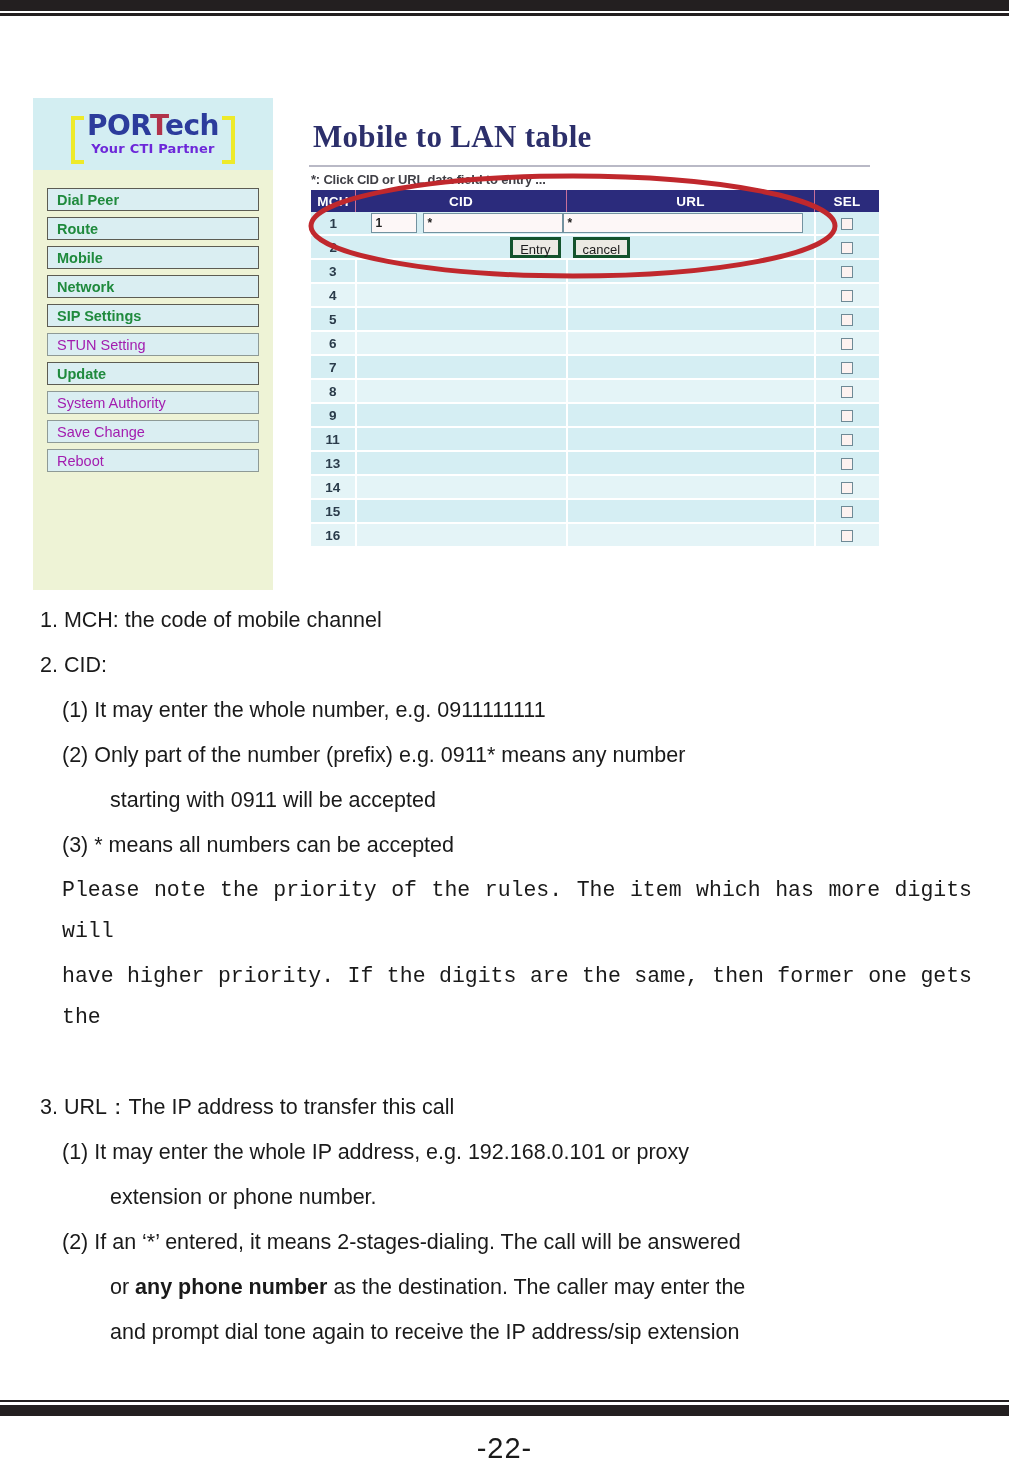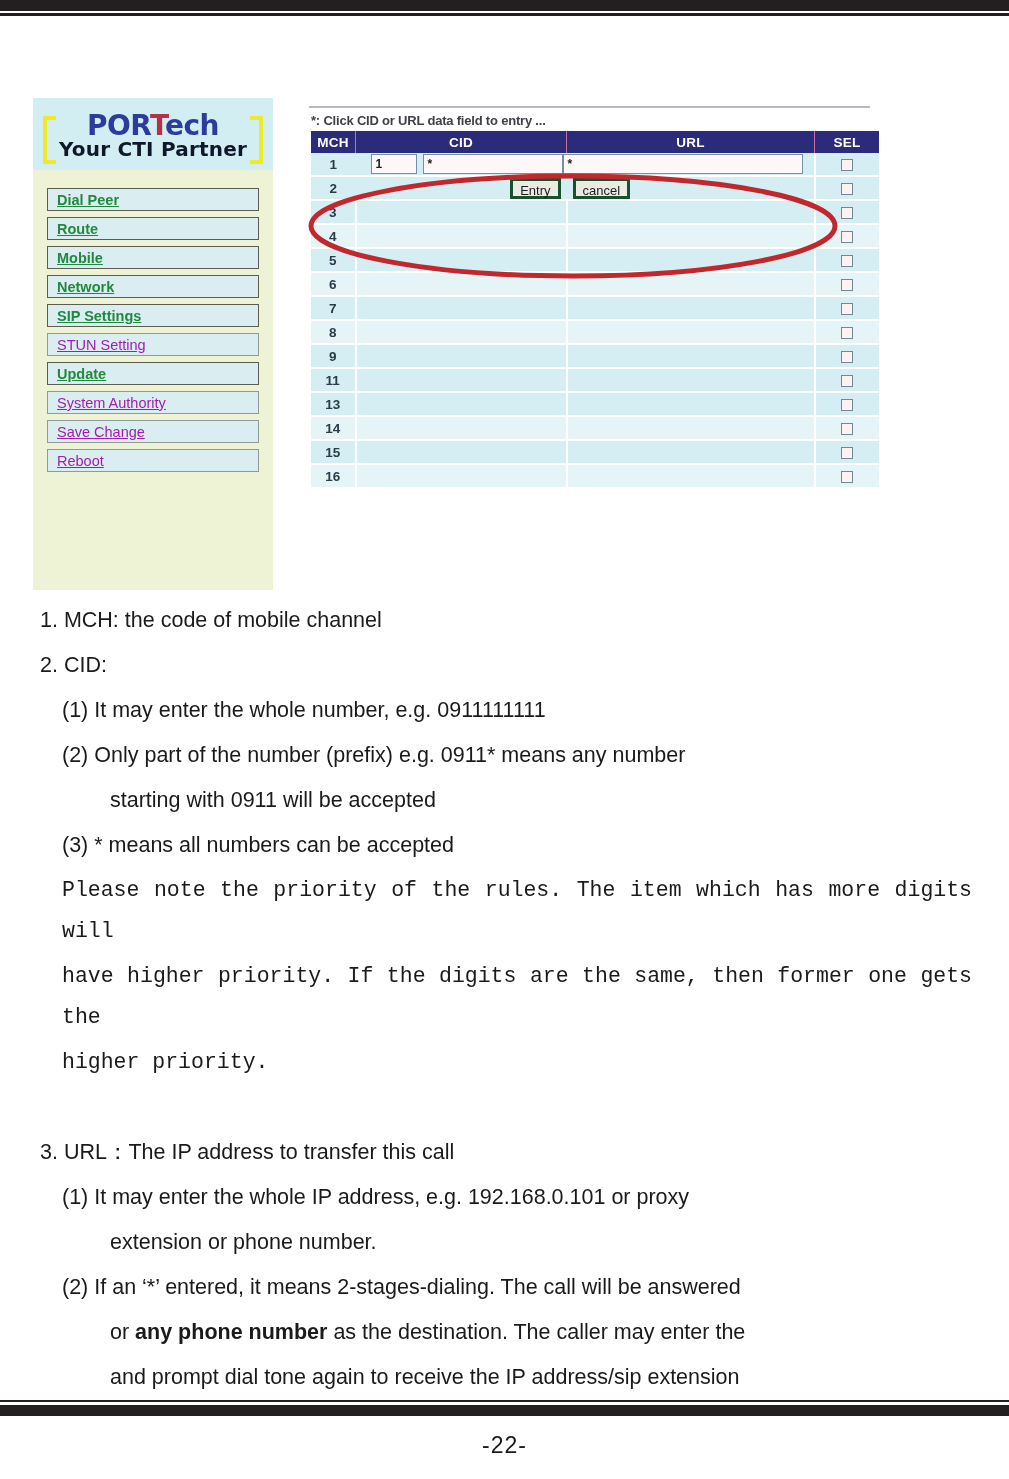--- a/index.html
+++ b/index.html
@@ -85,23 +85,23 @@
     font-size: 28px;
     letter-spacing: -0.5px;
     line-height: 28px;
     color: #2c3c9c;
     text-align: center;
   }
   .logo-main .t-red { color: #b1334a; }
   .logo-sub {
     font-family: "DejaVu Sans", sans-serif;
     font-weight: bold;
-    font-size: 20px;
+    font-size: 13px;
     line-height: 16px;
-    color: #0f172a;
+    color: #6d28d9;
     text-align: center;
     letter-spacing: 0.2px;
     margin-top: 1px;
   }
 
   .nav-list {
     padding: 18px 14px 0 14px;
   }
   .nav-item {
     display: block;
@@ -110,21 +110,20 @@
     margin-bottom: 6px;
     background: #daeef2;
     border: 1px solid #5c5c53;
     padding-left: 9px;
     font-size: 14.5px;
     font-weight: bold;
     color: #1f8a3d;
     box-sizing: border-box;
     white-space: nowrap;
     overflow: hidden;
-    text-decoration: underline;
   }
   .nav-item.faded {
     color: #a21caf;
     font-weight: normal;
     border-color: #8e9a96;
   }
 
   
   .content-panel {
     position: absolute;
@@ -269,21 +268,21 @@
   .para { padding-left: 22px; text-align: justify; font-family: Liberation Mono, monospace; }
   .spacer { height: 41px; }
   b.strong { font-weight: bold; }
 
   
   .page-number {
     position: absolute;
     left: 0; right: 0;
     top: 1432px;
     text-align: center;
-    font-size: 23px;
+    font-size: 29px;
     color: #1a1a1a;
     letter-spacing: 1px;
   }
 </style>
 </head>
 <body>
 
 <div class="page-rule-top">
   <div class="thick"></div>
   <div class="gap"></div>
@@ -310,20 +309,21 @@
       <div class="nav-item">SIP Settings</div>
       <div class="nav-item faded">STUN Setting</div>
       <div class="nav-item">Update</div>
       <div class="nav-item faded">System Authority</div>
       <div class="nav-item faded">Save Change</div>
       <div class="nav-item faded">Reboot</div>
     </div>
   </div>
 
   <div class="content-panel">
+    <div class="content-title">Mobile to LAN table</div>
     <div class="title-rule"></div>
     <div class="hint-line">*: Click CID or URL data field to entry ...</div>
 
     <table class="m2l">
       <thead>
         <tr>
           <th class="mch">MCH</th>
           <th class="cid">CID</th>
           <th class="url">URL</th>
           <th class="sel">SEL</th>
@@ -429,21 +429,20 @@
 
 <div class="copy">
   <p class="lvl1">1.  MCH:  the code of mobile channel</p>
   <p class="lvl1">2.  CID:</p>
   <p class="lvl2">(1) It may enter the whole number, e.g.  0911111111</p>
   <p class="lvl2">(2)  Only  part  of  the  number  (prefix)  e.g.  0911*  means  any  number</p>
   <p class="lvl3">starting with 0911 will be accepted</p>
   <p class="lvl2">(3)  * means all numbers can be accepted</p>
   <p class="para">Please note the priority of the rules. The item which has more digits will</p>
   <p class="para">have higher priority. If the digits are the same, then former one gets the</p>
-  <p class="para">higher priority.</p>
   <div class="spacer"></div>
   <p class="lvl1">3.  URL：The IP address to transfer this call</p>
   <p class="lvl2">(1) It  may  enter  the  whole  IP  address,  e.g.  192.168.0.101  or  proxy</p>
   <p class="lvl3">extension or phone number.</p>
   <p class="lvl2">(2) If an ‘*’ entered, it means 2-stages-dialing. The call will be answered</p>
   <p class="lvl3"><span>or </span><b class="strong">any phone number</b><span> as the destination. The caller may enter the</span></p>
   <p class="lvl3">and prompt dial tone again to receive the IP address/sip extension</p>
 </div>
 
 <div class="page-rule-bottom">

